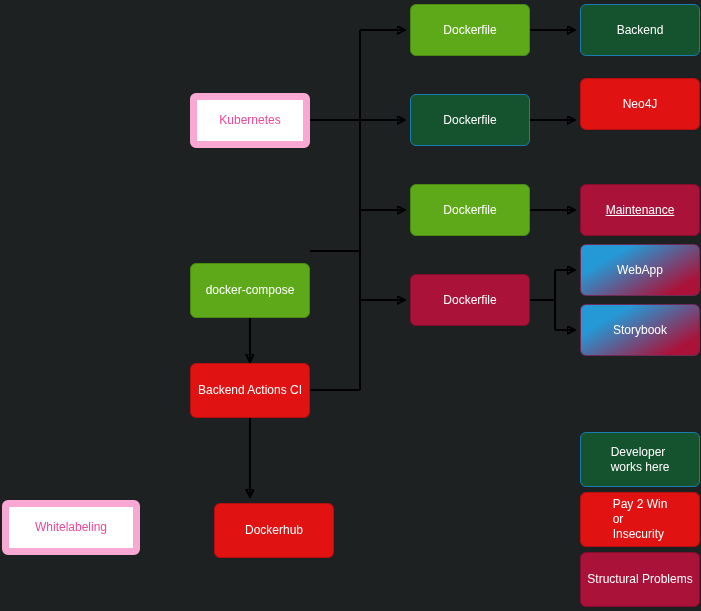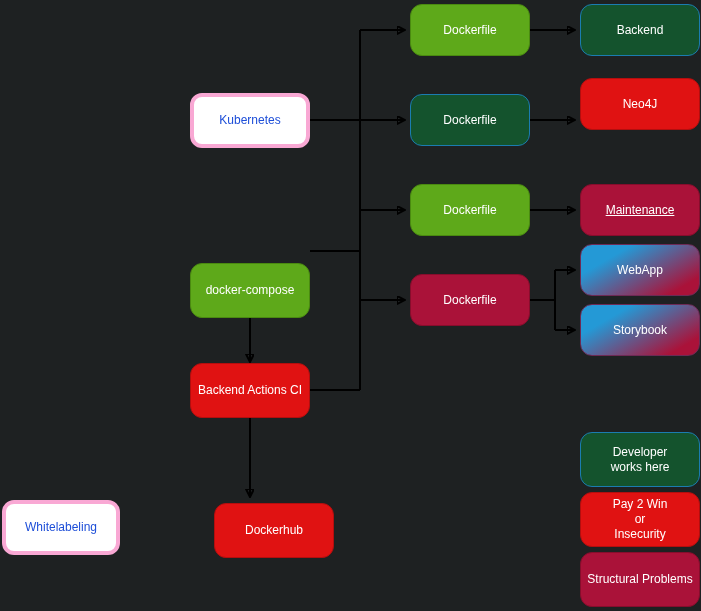--- a/index.html
+++ b/index.html
@@ -22,34 +22,33 @@
   }
   svg.edges path {
     stroke: #000000;
     stroke-width: 2;
     fill: none;
   }
   .node {
     position: absolute;
     width: 120px;
     height: 52px;
-    border-radius: 12px;
+    border-radius: 6px;
     display: flex;
     align-items: center;
     justify-content: center;
-    text-align: center;
     font-size: 12px;
     line-height: 1.25;
     color: #ffffff;
     box-sizing: border-box;
     padding: 13px 6px;
     white-space: pre-line;
   }
   .h55 { height: 55px; }
-  .white   { background: #ffffff; color: #1d4ed8; border: 4px solid #f9a8d4; }
+  .white   { background: #ffffff; color: #ec4899; border: 7px solid #f9a8d4; }
   .green   { background: #5ea91a; border: 1px solid #4a8a10; }
   .red     { background: #e01212; border: 1px solid #b40e0e; }
   .blue    { background: #14532d; border: 1px solid #1b7cb0; }
   .crimson { background: #aa1239; border: 1px solid #870d2c; }
   .gradient {
     background: linear-gradient(150deg, #2499d6 0%, #2499d6 25%, #aa1239 85%);
     border: 1px solid #6d2a55;
   }
 </style>
 </head>
@@ -90,21 +89,21 @@
   </div>
   <div class="node green h55" style="left:190px;top:223px;margin-top:40px;">
     <span>docker-compose</span>
   </div>
   <div class="node red h55" style="left:190px;top:363px;">
     <span>Backend Actions CI</span>
   </div>
   <div class="node red h55" style="left:190px;top:503px;margin-left:24px;">
     <span>Dockerhub</span>
   </div>
-  <div class="node white h55" style="left:2px;top:500px;width:118px;">
+  <div class="node white h55" style="left:2px;top:500px;width:138px;">
     <span>Whitelabeling</span>
   </div>
 
   <div class="node green" style="left:410px;top:4px;">
     <span>Dockerfile</span>
   </div>
   <div class="node blue" style="left:410px;top:94px;">
     <span>Dockerfile</span>
   </div>
   <div class="node green" style="left:410px;top:184px;">

